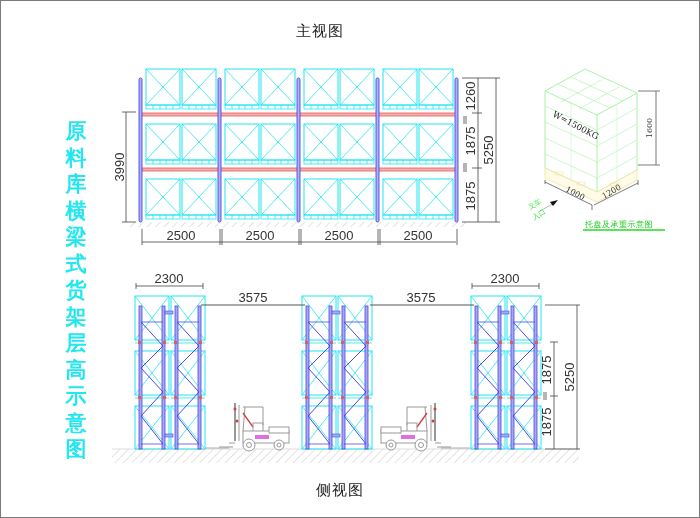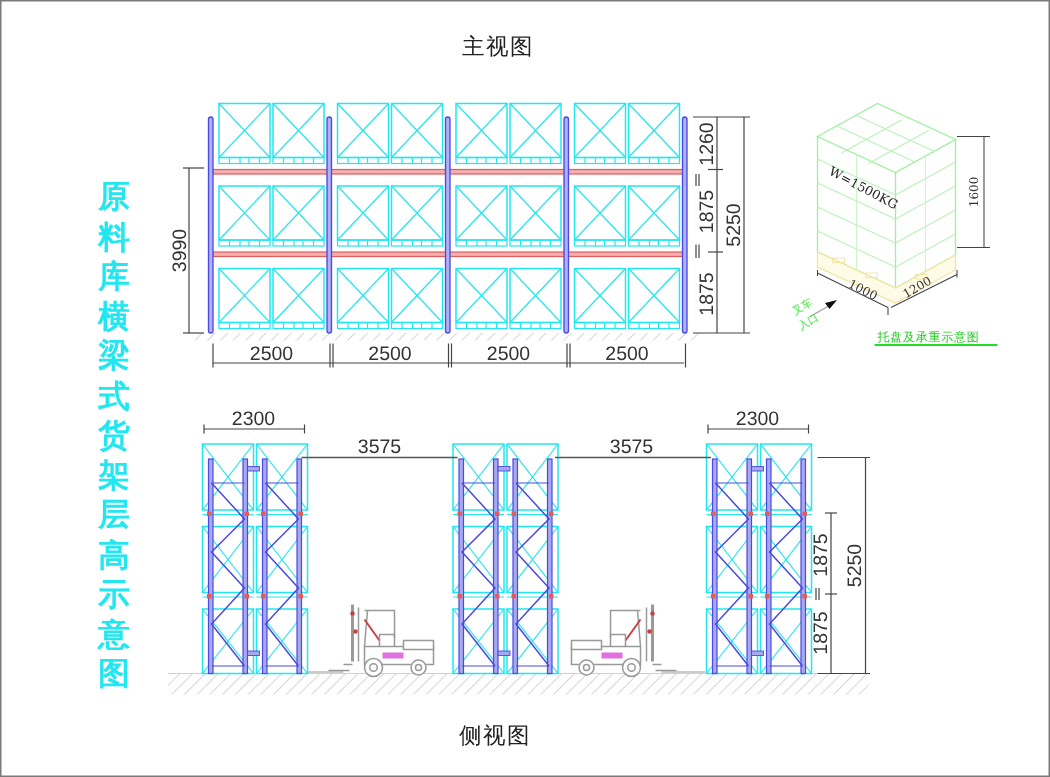--- a/index.html
+++ b/index.html
@@ -9,22 +9,22 @@
   .title { position:absolute; font-size:15px; color:#222; letter-spacing:1px; font-family:"DejaVu Serif", serif; }
   .vtitle { position:absolute; left:62px; top:118px; width:28px; color:#22e6f0; font-size:21px; line-height:26.5px; text-align:center; font-weight:bold; }
   .vtitle span { display:block; }
   .dim { font-family:"Liberation Sans Narrow","Liberation Sans", sans-serif; fill:#333; font-size:13px; }
 </style>
 </head>
 <body>
 
 <div class="frame"></div>
 
-<div class="title" style="left:308px; top:22px;">主视图</div>
-<div class="title" style="left:306px; top:481px;">侧视图</div>
+<div class="title" style="left:296px; top:22px;">主视图</div>
+<div class="title" style="left:316px; top:481px;">侧视图</div>
 
 <div class="vtitle">
   <span>原</span>
   <span>料</span>
   <span>库</span>
   <span>横</span>
   <span>梁</span>
   <span>式</span>
   <span>货</span>
   <span>架</span>

